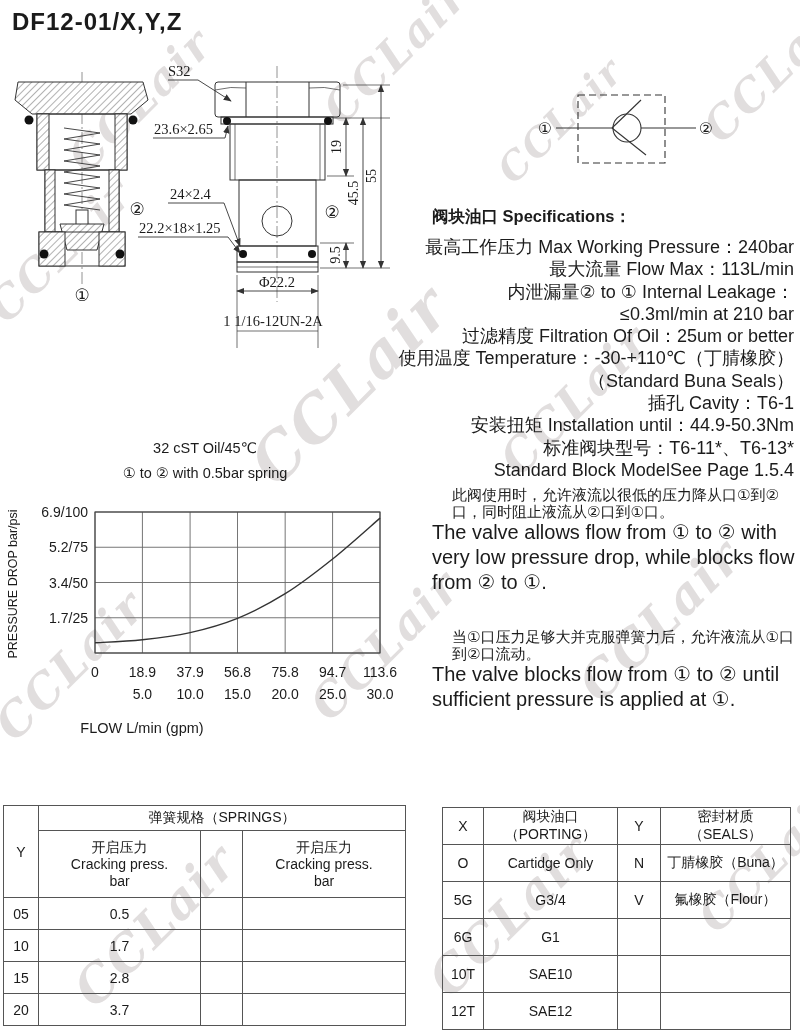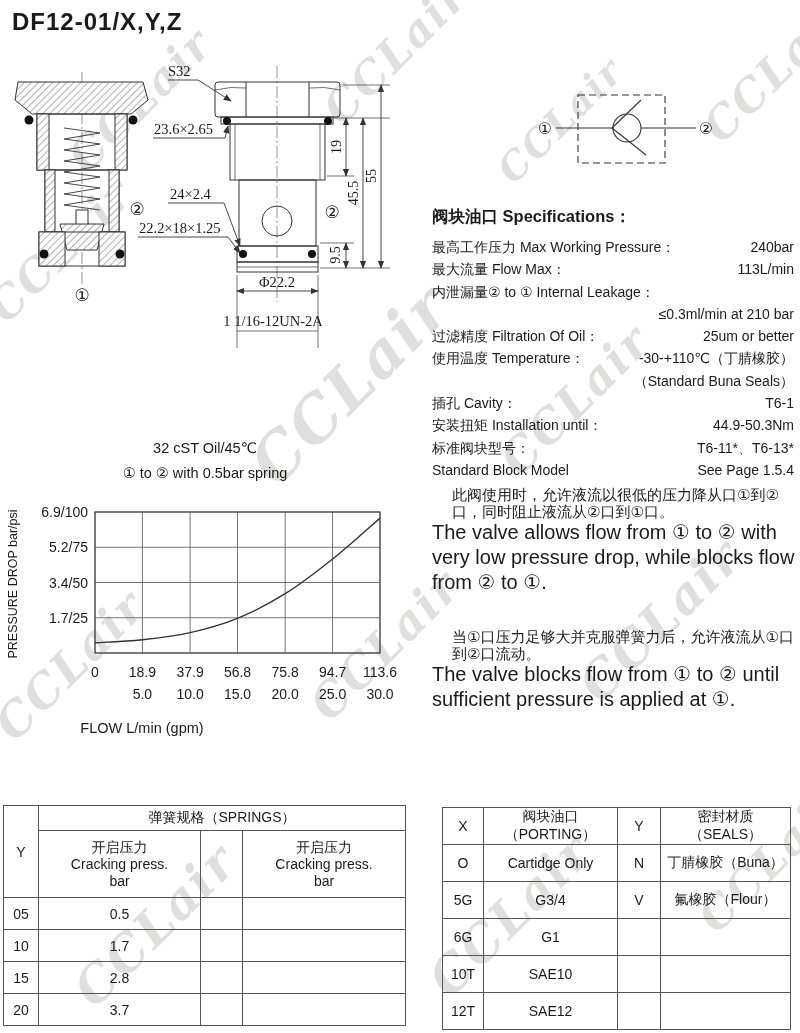--- a/index.html
+++ b/index.html
@@ -8,21 +8,21 @@
   .wm{position:absolute;font-family:"DejaVu Serif","Liberation Serif",serif;
       font-weight:bold;font-style:italic;letter-spacing:2px;white-space:nowrap;
       transform:translate(-50%,-50%) rotate(-45deg);opacity:.5;pointer-events:none;z-index:0;}
   .layer{position:absolute;z-index:1;}
   #page-title{left:12px;top:8px;font-size:24px;font-weight:bold;letter-spacing:1px;}
   svg{position:absolute;z-index:1;overflow:visible;}
   svg text{font-family:"Liberation Serif","DejaVu Serif",serif;fill:#1b1b1b;}
   svg text.sans{font-family:"Liberation Sans","DejaVu Sans",sans-serif;}
   .specs{left:432px;top:206px;width:362px;}
   .specs-title{font-size:16.5px;font-weight:bold;margin-bottom:8px;}
-  .spec-row{display:flex;justify-content:space-between;line-height:22.3px;font-size:14px;}
+  .spec-row{display:flex;justify-content:flex-end;line-height:22.3px;font-size:18px;}
   .spec-row .sl{white-space:nowrap;}
   .spec-row .sv{white-space:nowrap;}
   .desc{position:absolute;left:432px;width:366px;z-index:1;}
   .desc p{margin:0;}
   .desc .cn{font-size:15px;line-height:17px;margin-left:20px;}
   .desc .en{font-size:20px;line-height:25px;}
   table{border-collapse:collapse;table-layout:fixed;position:absolute;z-index:1;background:transparent;}
   td{border:1px solid #555;text-align:center;font-size:14px;padding:0 2px;overflow:hidden;}
   #springs-table{left:3px;top:805px;width:402px;}
   #springs-table tr.h1{height:25px;}

